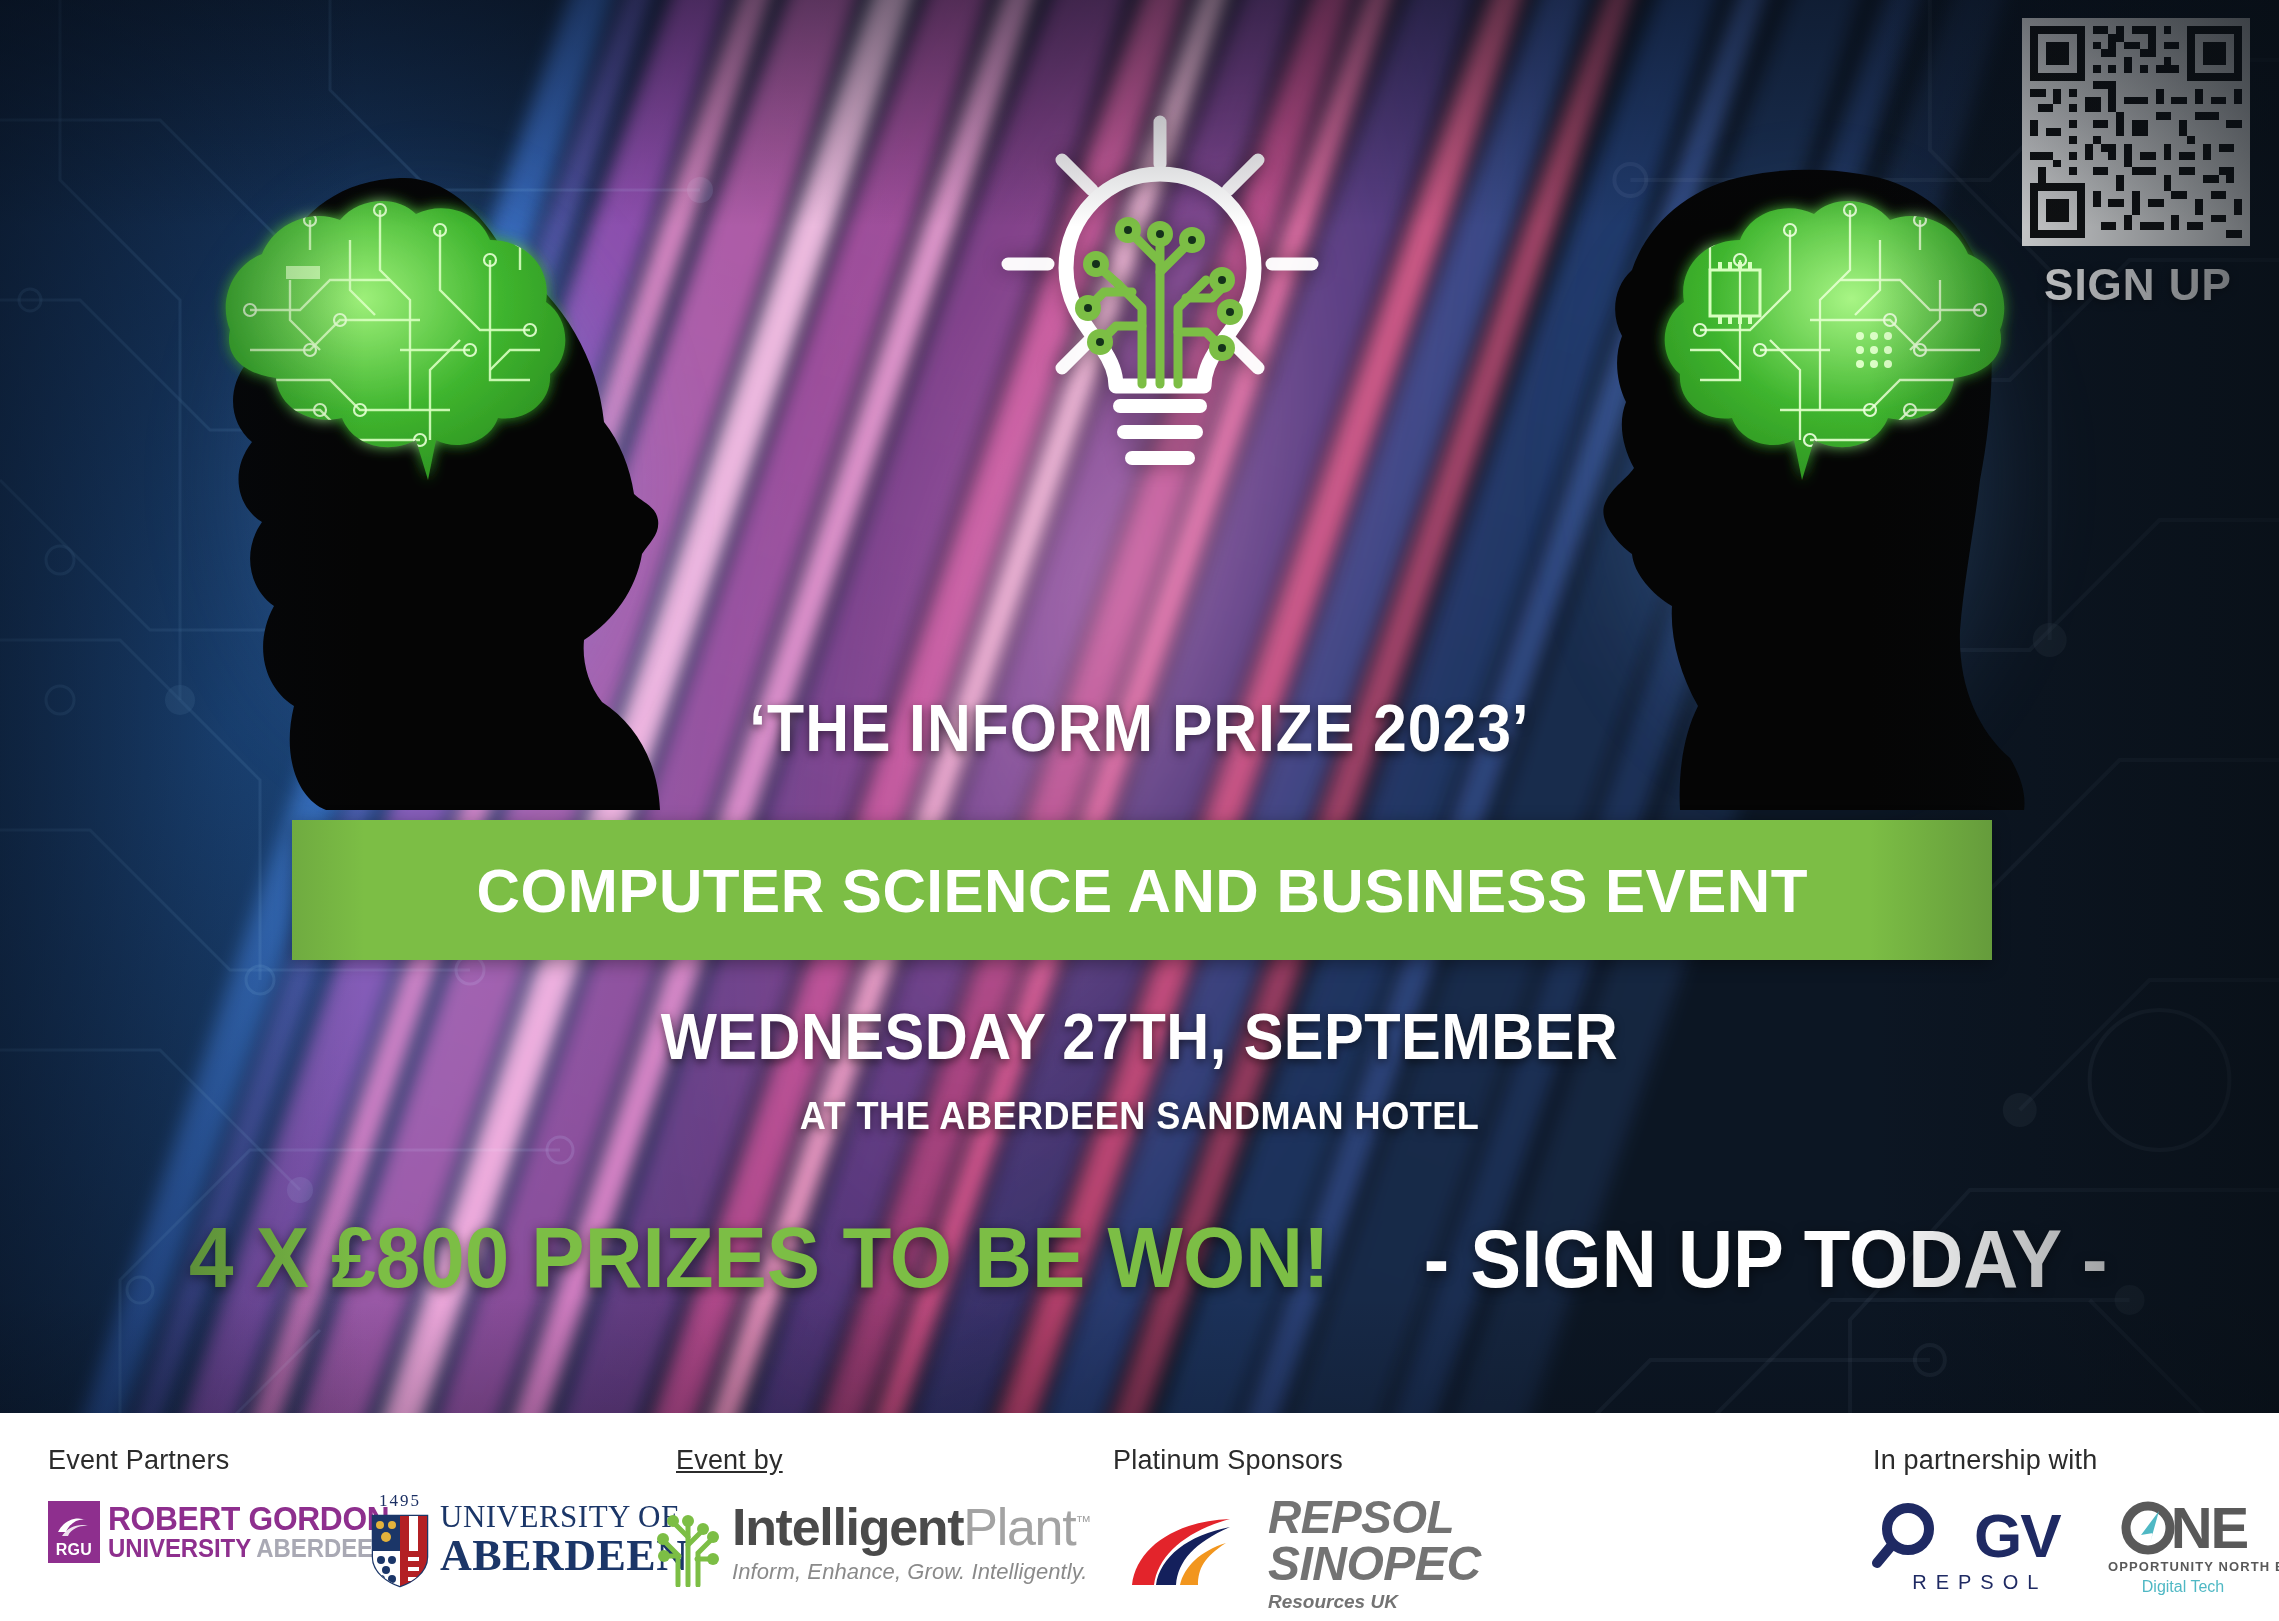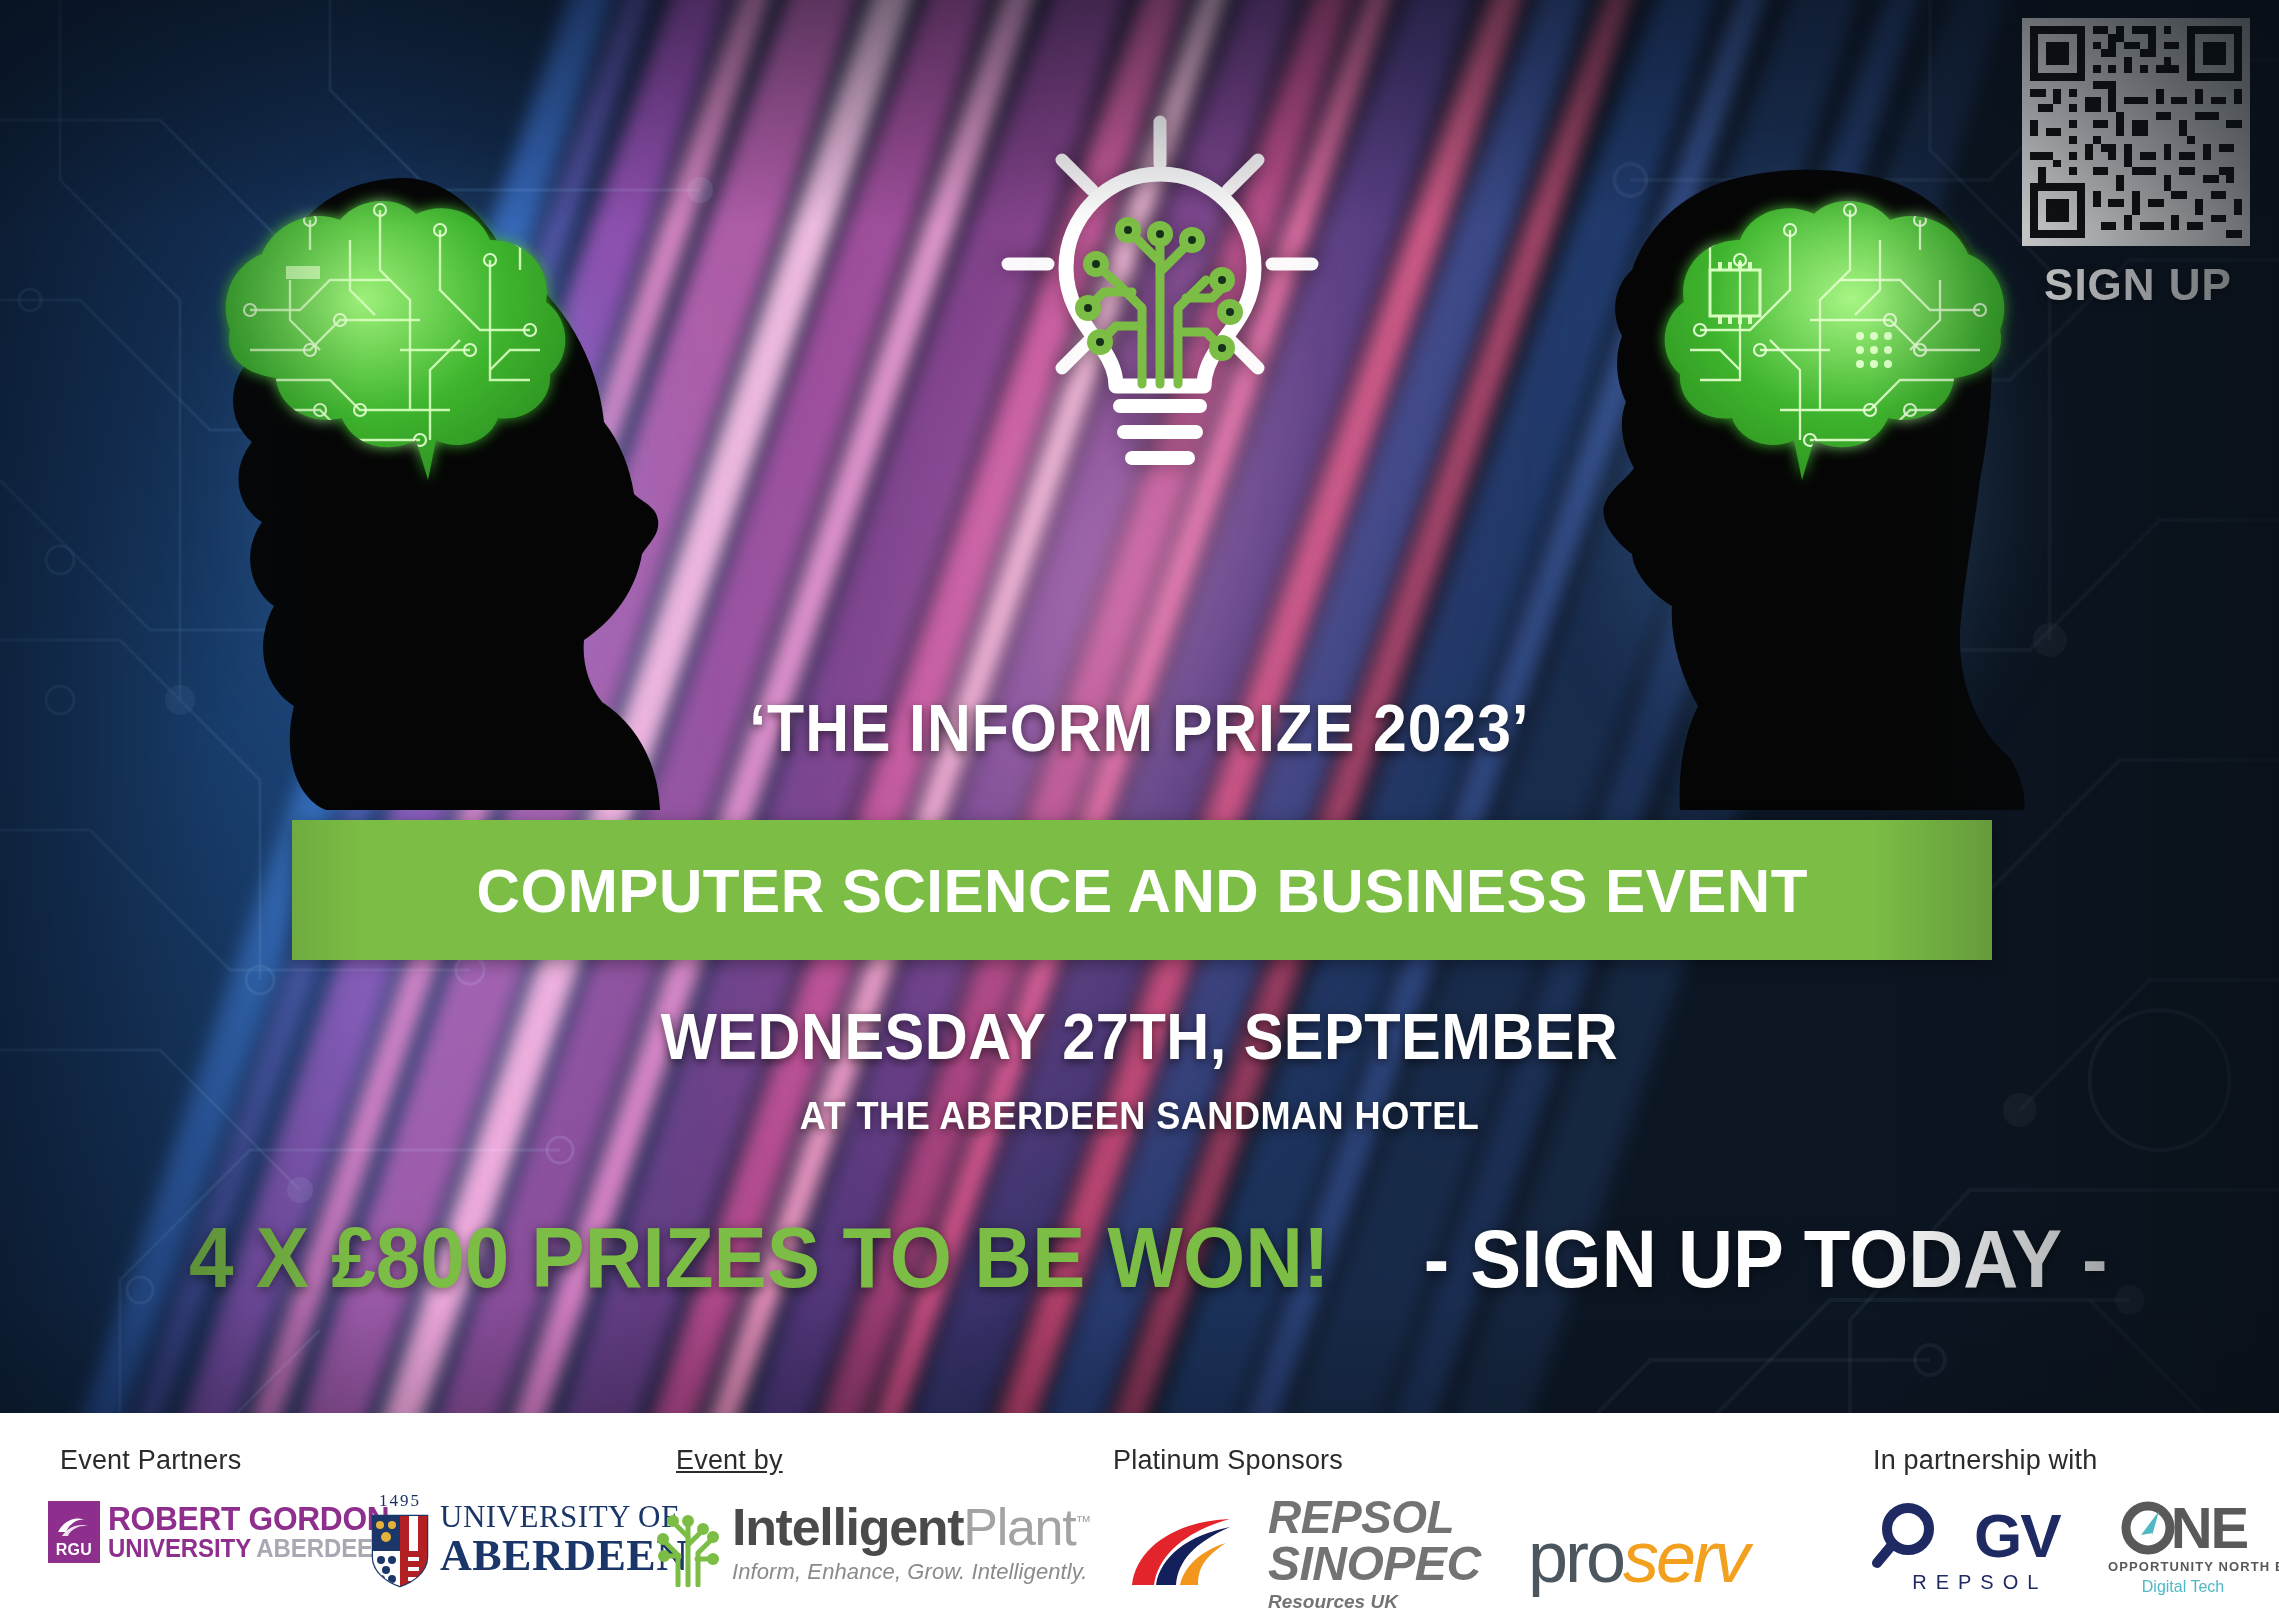--- a/index.html
+++ b/index.html
@@ -699,21 +699,21 @@
 
   <div id="prize-row">
     <span id="prize-green">4 X £800 PRIZES TO BE WON!</span>
     <span id="prize-white">- SIGN UP TODAY -</span>
   </div>
 
   <div class="vignette"></div>
 
   <div id="footer">
 
-    <div class="f-label" style="left:60px;top:32px;">Event Partners</div>
+    <div class="f-label" style="left:48px;top:32px;">Event Partners</div>
     <div class="f-label" style="left:676px;top:32px;text-decoration:underline;">Event by</div>
     <div class="f-label" style="left:1113px;top:32px;">Platinum Sponsors</div>
     <div class="f-label" style="left:1873px;top:32px;">In partnership with</div>
 
     <div class="f-logo" id="logo-rgu">
       <div id="rgu-badge">
         <svg class="crest" viewBox="0 0 36 26">
           <path d="M2 18 C8 6 20 2 30 6 C24 4 14 8 10 18 Z" fill="#ffffff"></path>
           <path d="M6 22 C12 12 24 9 33 12 C26 11 15 14 12 22 Z" fill="#ffffff" opacity=".85"></path>
         </svg>
@@ -804,23 +804,20 @@
         <path d="M26 72 C30 44 58 22 100 14 C64 30 48 48 46 72 Z" fill="#14205c"></path>
         <path d="M50 72 C54 54 70 38 96 30 C74 44 68 56 68 72 Z" fill="#f2961e"></path>
       </svg>
       <div id="repsol-words">
         <div id="rp-l1">REPSOL</div>
         <div id="rp-l2">SINOPEC</div>
         <div id="rp-l3">Resources UK</div>
       </div>
     </div>
 
-    <div class="f-logo" id="logo-proserv">
-      <span class="pro">pro</span><span class="serv">serv</span>
-    </div>
 
     <div class="f-logo" id="logo-ogv">
       <div id="ogv-row">
         <svg width="62" height="66" viewBox="0 0 62 66">
           <circle cx="36" cy="26" r="21" fill="none" stroke="#1f2a63" stroke-width="10"></circle>
           <line x1="20" y1="42" x2="5" y2="60" stroke="#1f2a63" stroke-width="10" stroke-linecap="round"></line>
         </svg>
         <span id="ogv-letters">GV</span>
       </div>
       <div id="ogv-energy">REPSOL</div>

